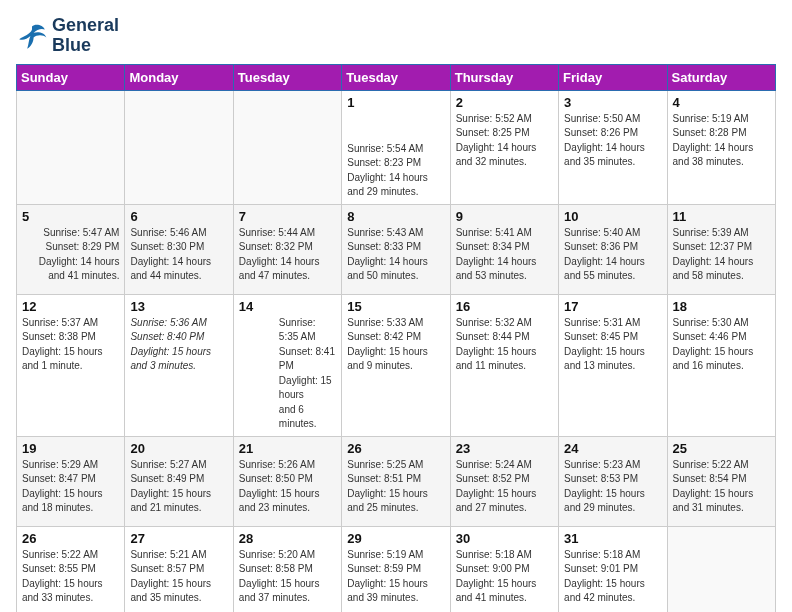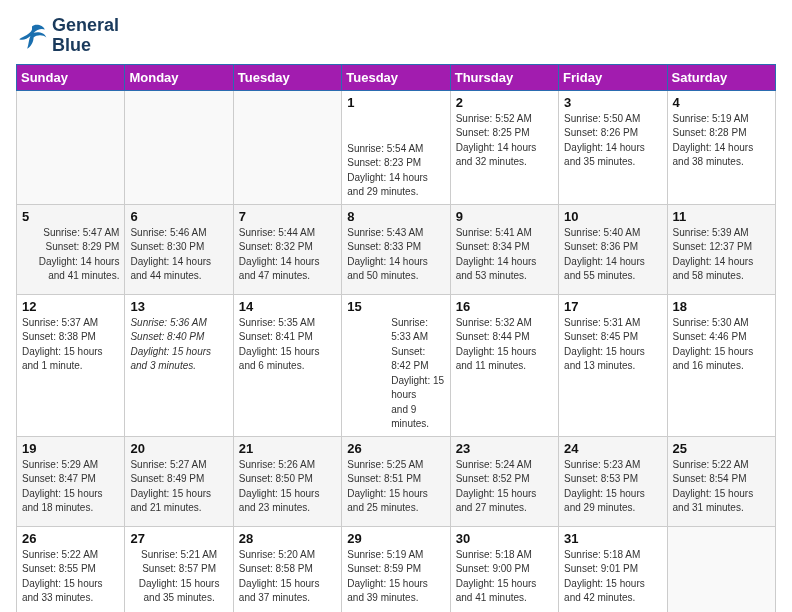--- a/index.html
+++ b/index.html
@@ -210,28 +210,28 @@
         </td>
         <td>
           <div class="day-num">13</div>
           <div class="cell-info" style="white-space: pre-line; font-style: italic;">Sunrise: 5:36 AM
 Sunset: 8:40 PM
 Daylight: 15 hours
 and 3 minutes.</div>
         </td>
         <td>
           <div class="day-num">14</div>
-          <div class="cell-info" style="white-space: pre-line;">Sunrise: 5:35 AM
+          <div class="cell-info" style="white-space: pre-line; margin-left: 40px;">Sunrise: 5:35 AM
 Sunset: 8:41 PM
 Daylight: 15 hours
 and 6 minutes.</div>
         </td>
         <td>
           <div class="day-num">15</div>
-          <div class="cell-info" style="white-space: pre-line; margin-left: 44px;">Sunrise: 5:33 AM
+          <div class="cell-info" style="white-space: pre-line;">Sunrise: 5:33 AM
 Sunset: 8:42 PM
 Daylight: 15 hours
 and 9 minutes.</div>
         </td>
         <td>
           <div class="day-num">16</div>
           <div class="cell-info" style="white-space: pre-line;">Sunrise: 5:32 AM
 Sunset: 8:44 PM
 Daylight: 15 hours
 and 11 minutes.</div>
@@ -305,21 +305,21 @@
       <tr>
         <td>
           <div class="day-num">26</div>
           <div class="cell-info" style="white-space: pre-line;">Sunrise: 5:22 AM
 Sunset: 8:55 PM
 Daylight: 15 hours
 and 33 minutes.</div>
         </td>
         <td>
           <div class="day-num">27</div>
-          <div class="cell-info" style="white-space: pre-line; text-align: center;">Sunrise: 5:21 AM
+          <div class="cell-info" style="white-space: pre-line;">Sunrise: 5:21 AM
 Sunset: 8:57 PM
 Daylight: 15 hours
 and 35 minutes.</div>
         </td>
         <td>
           <div class="day-num">28</div>
           <div class="cell-info" style="white-space: pre-line;">Sunrise: 5:20 AM
 Sunset: 8:58 PM
 Daylight: 15 hours
 and 37 minutes.</div>

